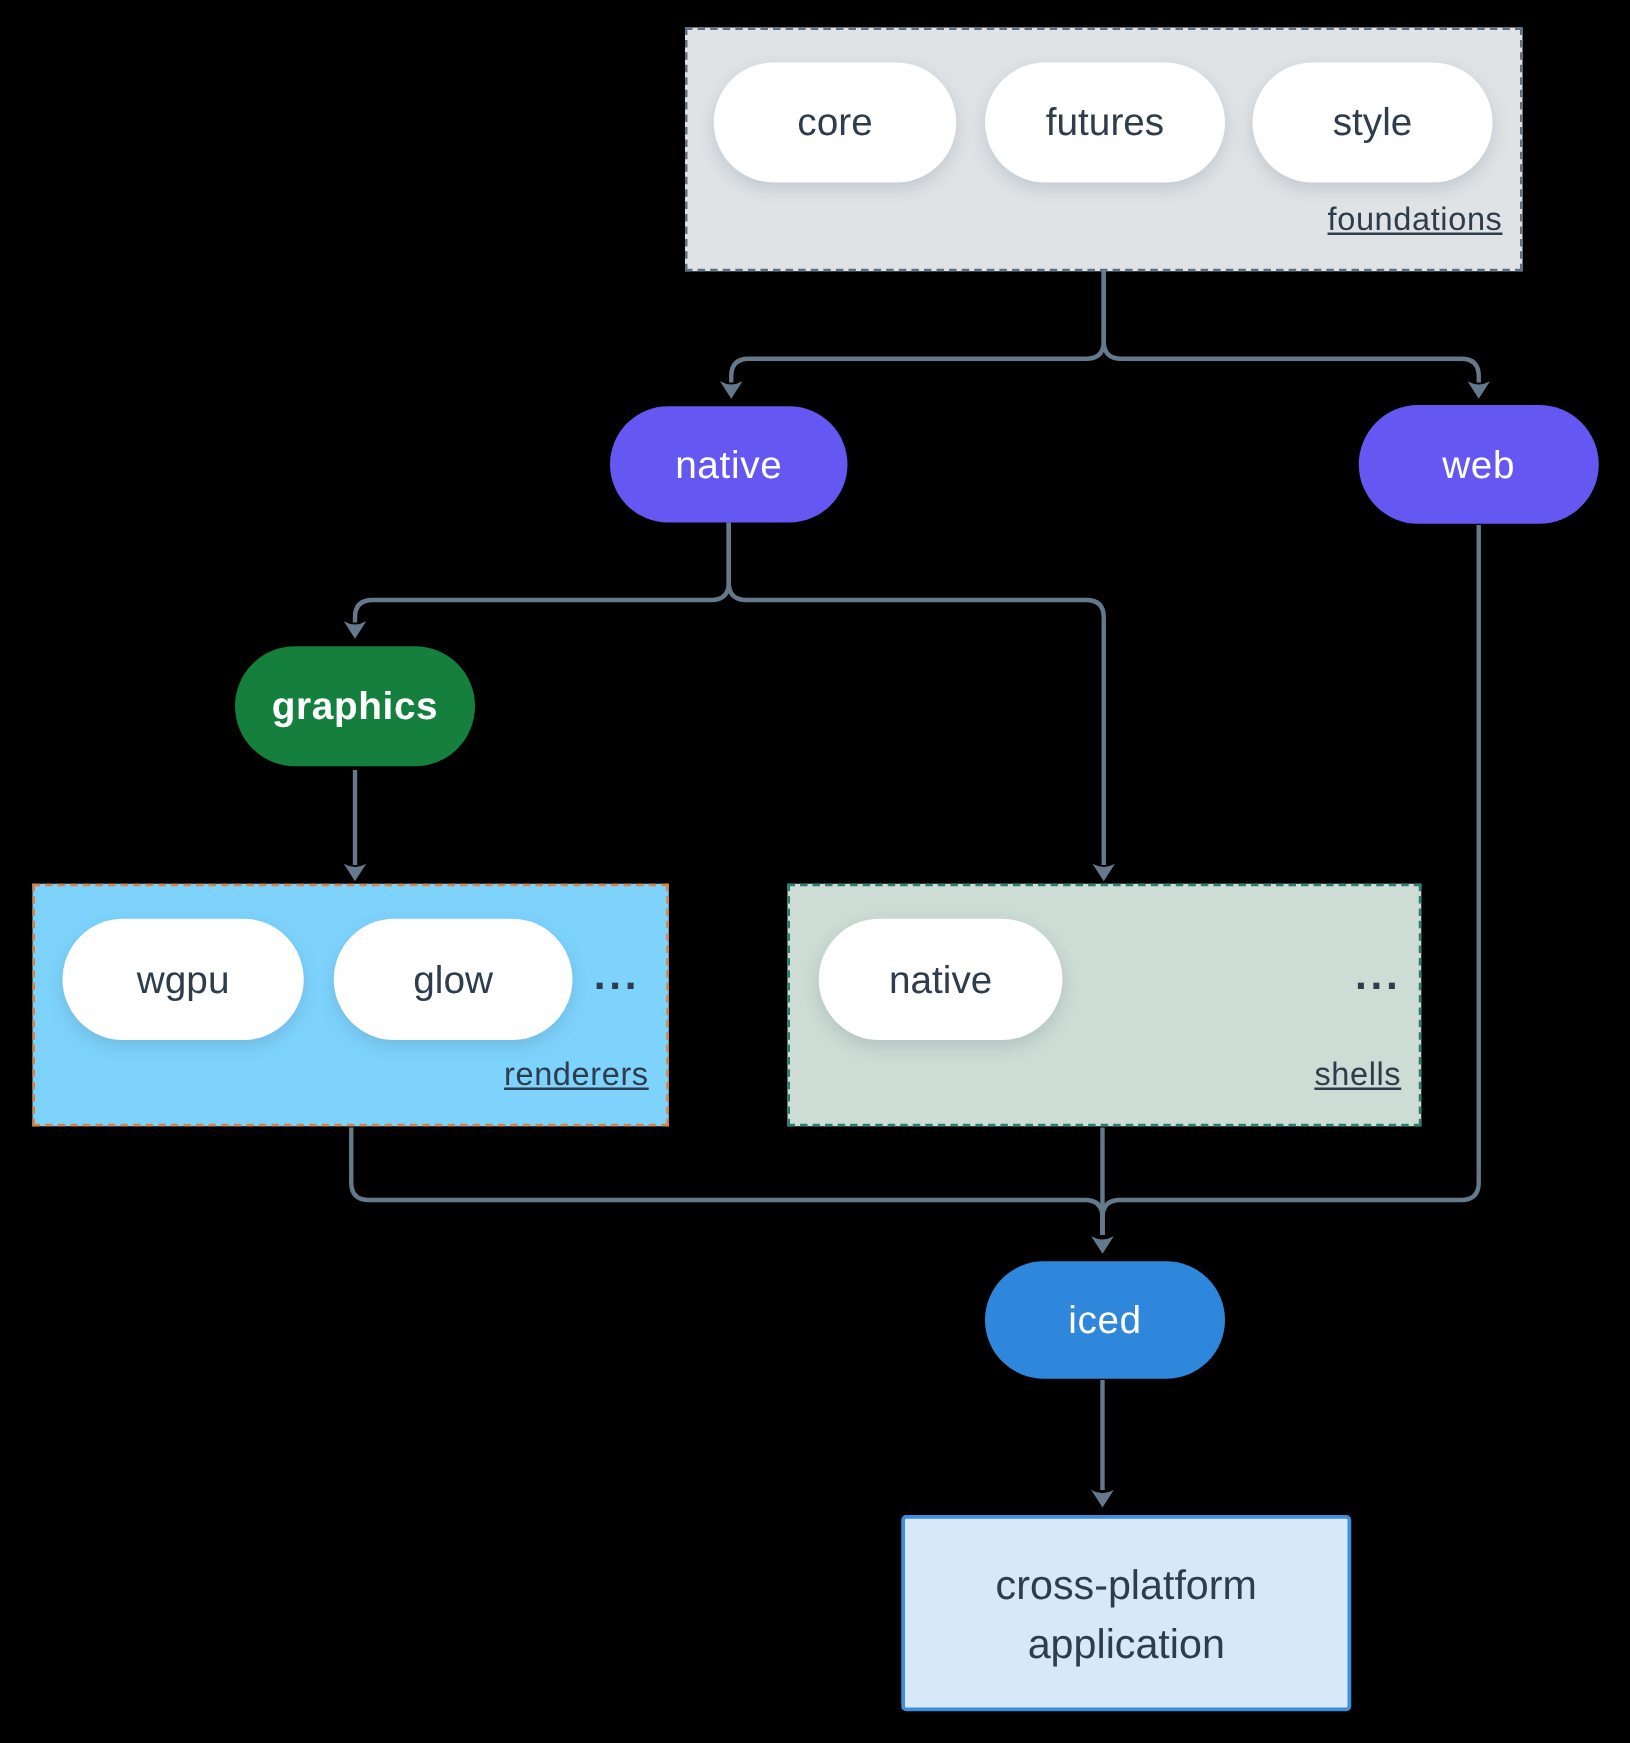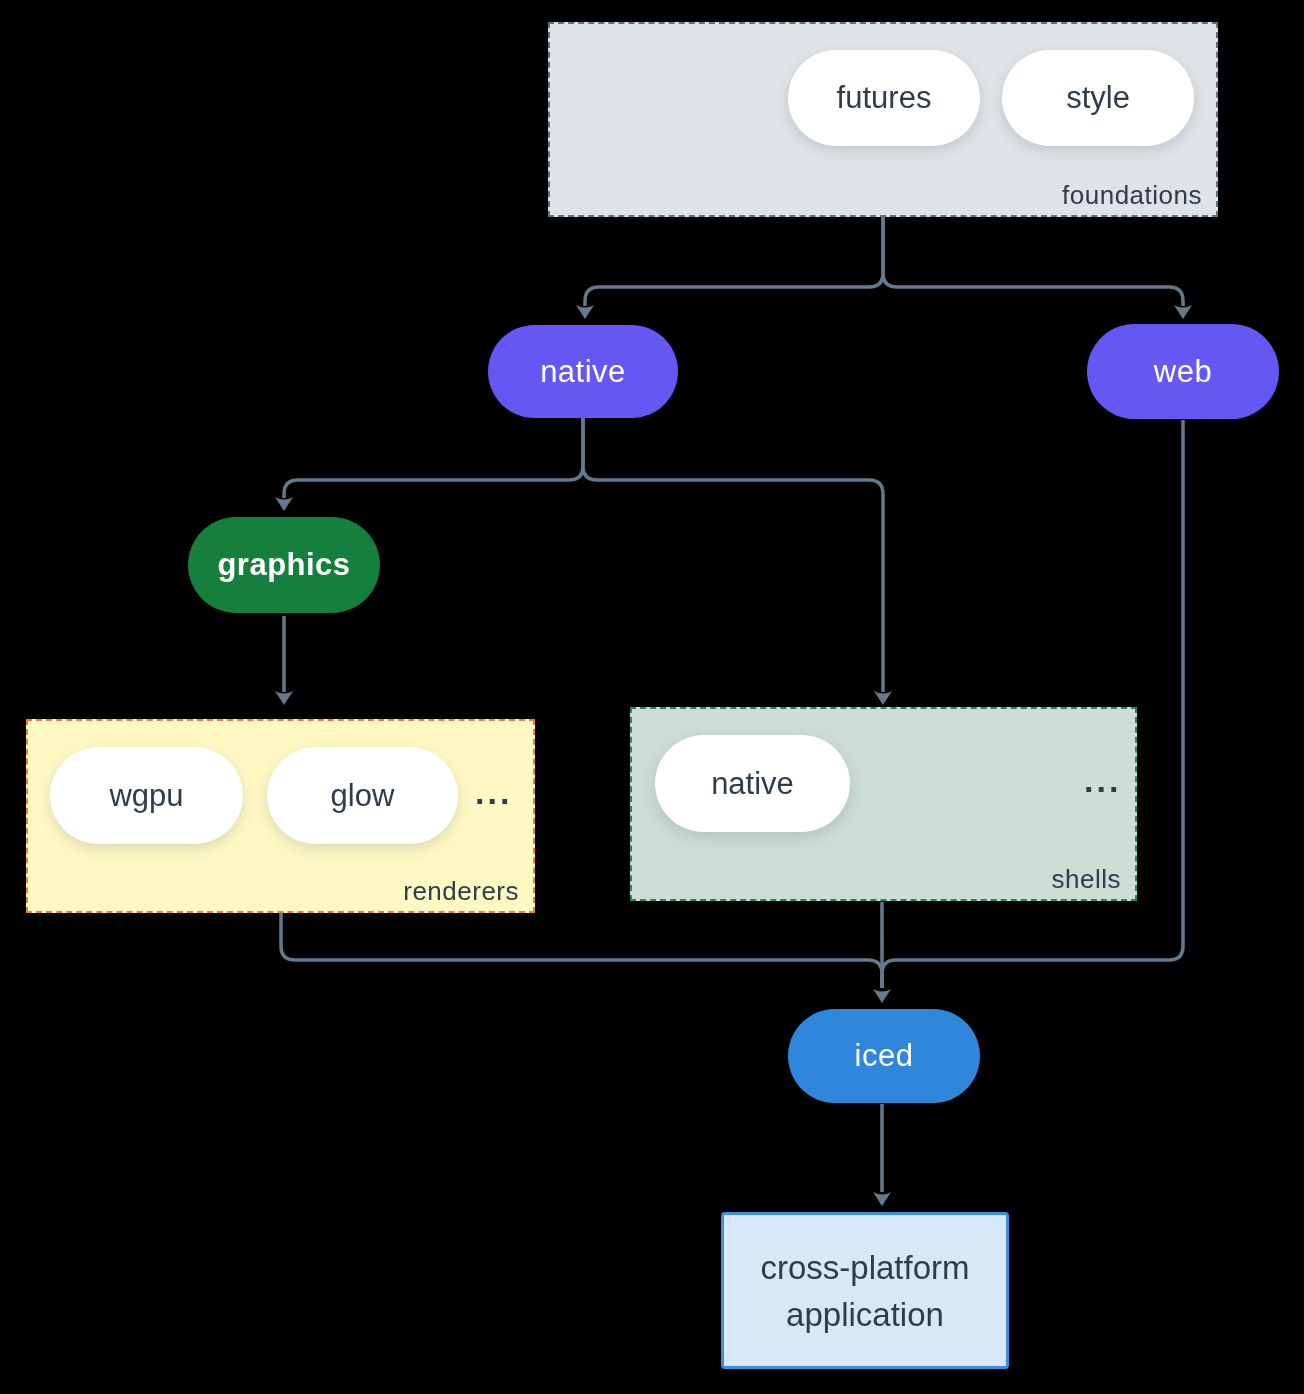--- a/index.html
+++ b/index.html
@@ -13,25 +13,25 @@
   .abs { position: absolute; box-sizing: border-box; }
 
   
   #connectors { position: absolute; left: 0; top: 0; width: 1304px; height: 1394px; }
   .edge { stroke: #64798c; stroke-width: 3.5; fill: none; stroke-linecap: butt; }
   .arrowhead { fill: #64798c; stroke: none; }
 
   
   .group { border: 2.5px dashed; }
   .group-label {
-    position: absolute; right: 14px; bottom: 4px;
-    font-size: 26px; color: #2e3c4c; letter-spacing: 0.5px;
+    position: absolute; right: 14px; bottom: 24px;
+    font-size: 26px; color: #2e3c4c; letter-spacing: 0.5px; text-decoration: underline;
   }
   .g-foundations { background: #dfe3e6; border-color: #5e7284; }
-  .g-renderers  { background: #fef9c3; border-color: #e0823e; margin-top: 12px; }
+  .g-renderers  { background: #7dd3fc; border-color: #e0823e; }
   .g-shells     { background: #cddcd5; border-color: #2b8173; }
 
   
   .pill {
     position: absolute;
     border-radius: 999px;
     display: flex; align-items: center; justify-content: center;
     font-size: 31px;
   }
   .pill-white {
@@ -85,20 +85,23 @@
   <path class="arrowhead" d="M585 319 L576 305 Q585 310 594 305 Z"></path>
   <path class="arrowhead" d="M1183 319 L1174 305 Q1183 310 1192 305 Z"></path>
   <path class="arrowhead" d="M284 511 L275 497 Q284 502 293 497 Z"></path>
   <path class="arrowhead" d="M883 705 L874 691 Q883 696 892 691 Z"></path>
   <path class="arrowhead" d="M284 705 L275 691 Q284 696 293 691 Z"></path>
   <path class="arrowhead" d="M882 1003 L873 989 Q882 994 891 989 Z"></path>
   <path class="arrowhead" d="M882 1206 L873 1192 Q882 1197 891 1192 Z"></path>
 </svg>
 
 <div class="abs group g-foundations" style="left:548px; top:22px; width:670px; height:195px;">
+  <div class="pill pill-white" style="left:21px; top:26px; width:194px; height:96px;">
+    <span>core</span>
+  </div>
   <div class="pill pill-white" style="left:452px; top:26px; width:192px; height:96px;">
     <span>style</span>
   </div>
   <div class="pill pill-white" style="left:238px; top:26px; width:192px; height:96px;">
     <span>futures</span>
   </div>
   <div class="group-label">foundations</div>
 </div>
 
 <div class="abs pill pill-node p-purple" style="left:488px; top:325px; width:190px; height:93px;">
@@ -129,16 +132,16 @@
     <span>native</span>
   </div>
   <span class="ellipsis" style="left:452px; top:52px;">...</span>
   <div class="group-label">shells</div>
 </div>
 
 <div class="abs pill pill-node p-blue" style="left:788px; top:1009px; width:192px; height:94px;">
   <span>iced</span>
 </div>
 
-<div class="abs app-box" style="left:721px; top:1212px; width:288px; height:157px;">
+<div class="abs app-box" style="left:721px; top:1212px; width:360px; height:157px;">
   <span>cross-platform</span>
   <span>application</span>
 </div>
 
 </body></html>

